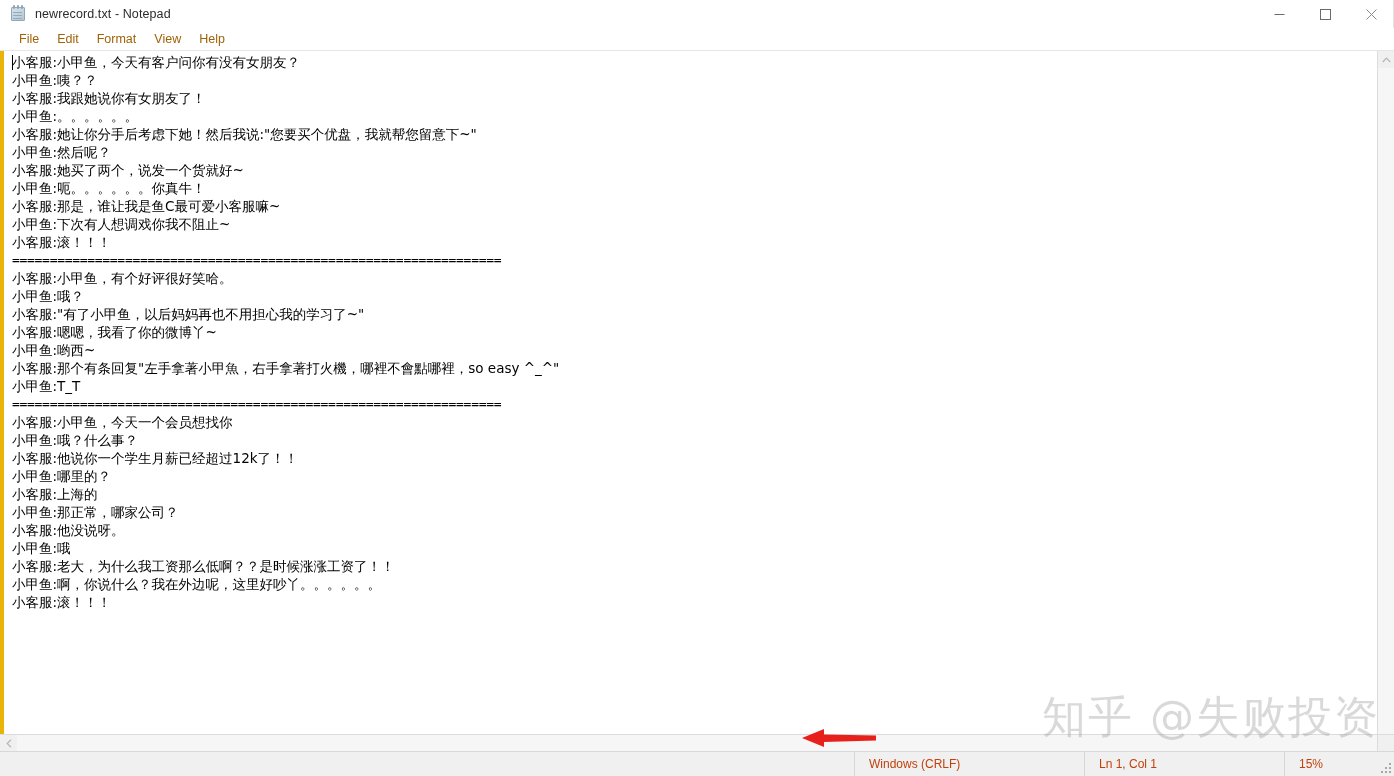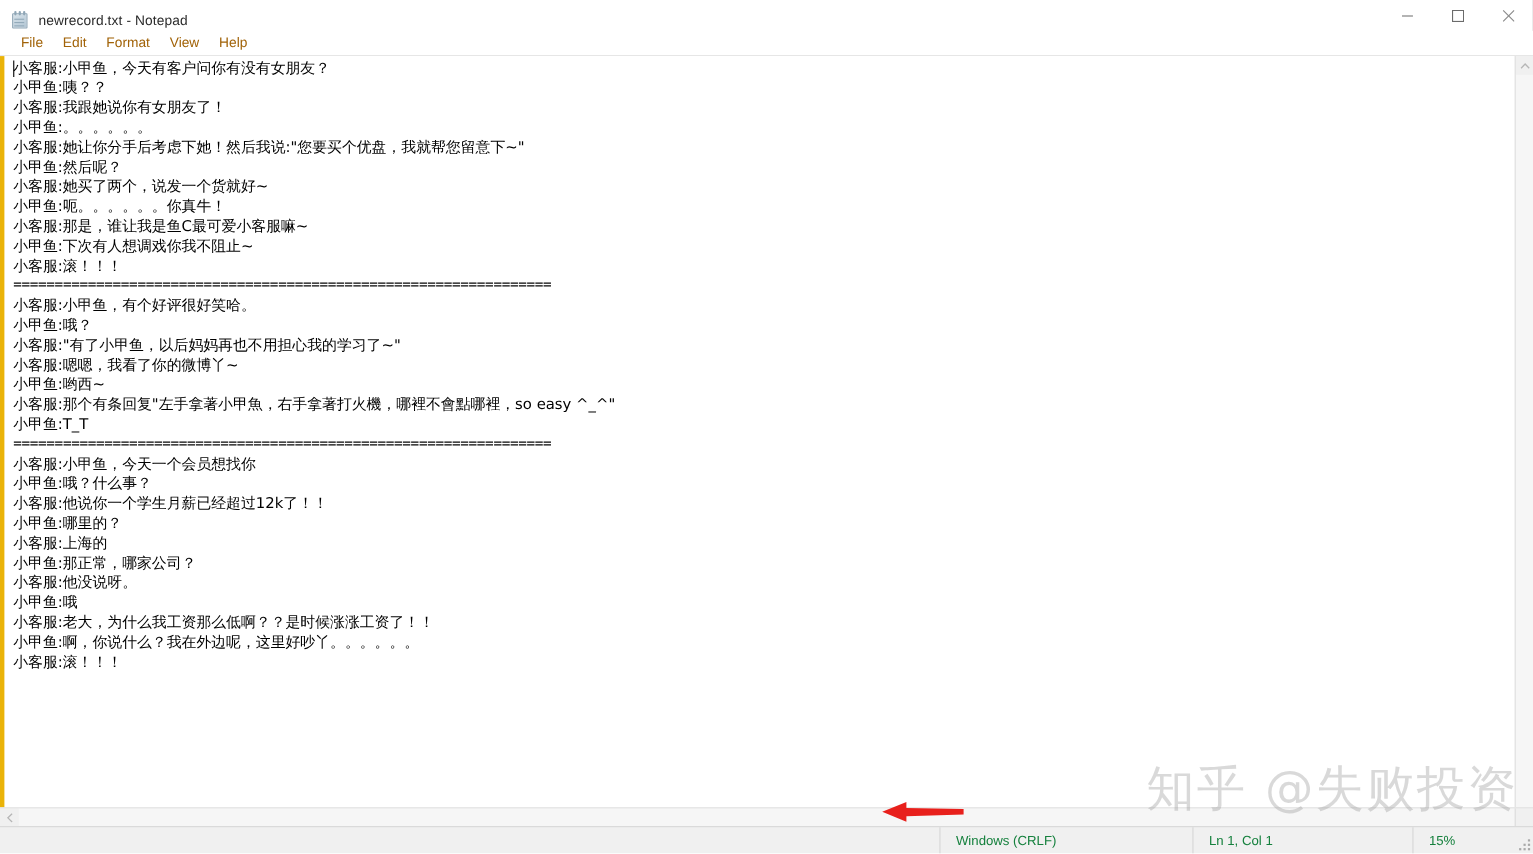--- a/index.html
+++ b/index.html
@@ -20,21 +20,21 @@
     display: flex;
     flex-direction: column;
   }
 
   
   .titlebar {
     height: 28px;
     min-height: 28px;
     background: #ffffff;
     display: flex;
-    align-items: flex-end;
+    align-items: center;
     position: relative;
     border-bottom: 1px solid #ffffff;
   }
 
   .title-left {
     display: flex;
     align-items: center;
     padding-left: 10px;
     gap: 8px;
   }
@@ -210,21 +210,21 @@
   
   .statusbar {
     height: 25px;
     min-height: 25px;
     background: #f0f0f0;
     border-top: 1px solid #d8d8d8;
     display: flex;
     align-items: stretch;
     position: relative;
     font-size: 12px;
-    color: #15803d;
+    color: #c2410c;
   }
   .status-spacer { flex: 1; }
   .status-cell {
     display: flex;
     align-items: center;
     border-left: 1px solid #d6d6d6;
     padding-left: 14px;
     position: relative;
     white-space: nowrap;
   }

